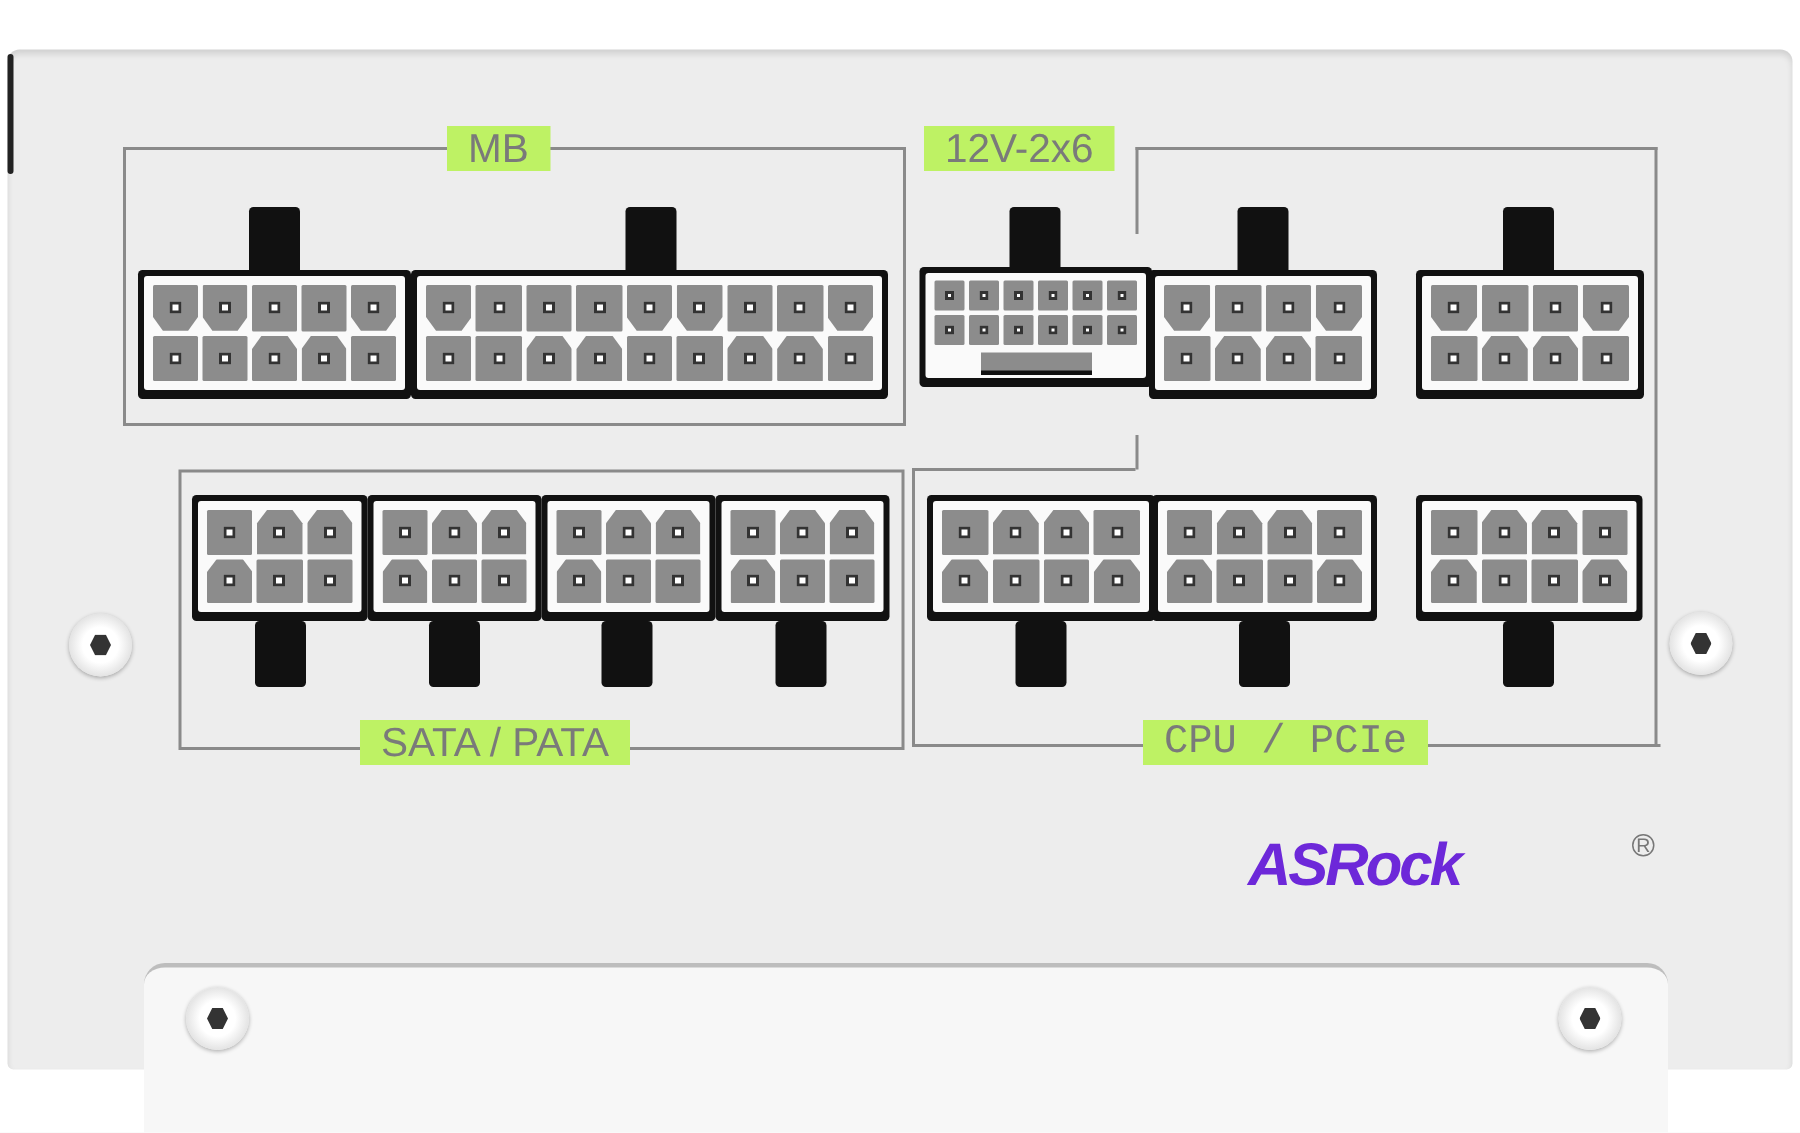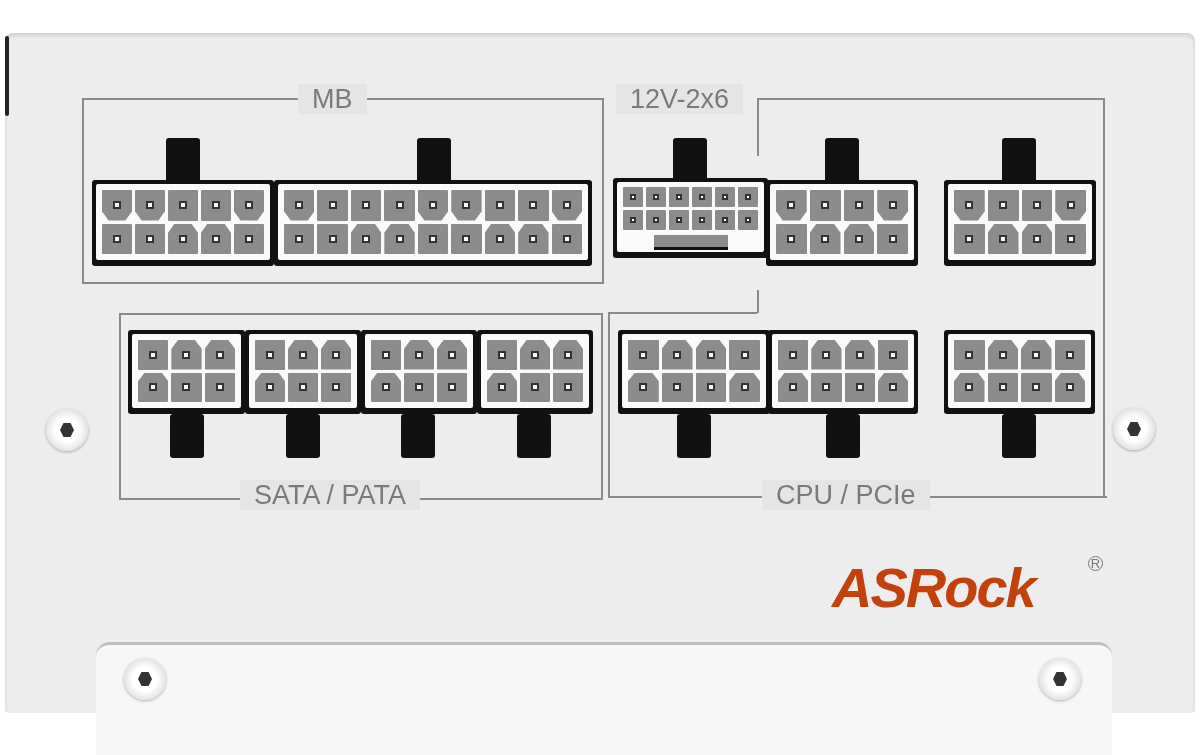--- a/index.html
+++ b/index.html
@@ -1,52 +1,52 @@
 <!DOCTYPE html>
 <html><head>
 <meta charset="utf-8">
 <style>
   html,body{margin:0;padding:0;background:#fff;}
   body{width:1200px;height:755px;position:relative;overflow:hidden;font-family:"Liberation Sans",sans-serif;}
   .panel{position:absolute;left:5px;top:33px;width:1190px;height:680px;background:#ededed;border-radius:8px 8px 4px 4px;box-shadow:inset 0 3px 4px rgba(0,0,0,.12);}
   .panel-edge{position:absolute;left:5px;top:36px;width:4px;height:80px;background:#222;border-radius:2px;}
   .bottom-tab{position:absolute;left:96px;top:642px;width:1016px;height:113px;background:#f7f7f7;border-radius:14px 14px 0 0;border-top:3px solid #bdbdbd;}
   .box{position:absolute;border:2px solid #8a8a8a;}
-  .label{position:absolute;color:#7a7a7a;font-size:27px;background:#e5e5e5;padding:0 14px;line-height:30px;white-space:nowrap;}
+  .label{position:absolute;color:#7a7a7a;font-size:27px;background:#bef264;padding:0 14px;line-height:30px;white-space:nowrap;}
   .conn{position:absolute;background:#111;border-radius:3px;}
   .conn-inner{position:absolute;left:4px;top:4px;right:4px;bottom:6px;background:#fafafa;border-radius:2px;display:grid;gap:3px;padding:6px;box-sizing:border-box;}
   .pin{background:#8c8c8c;position:relative;border-radius:1px;}
   .pin.oct{clip-path:polygon(0 0,100% 0,100% 70%,78% 100%,22% 100%,0 70%);}
   .pin.octt{clip-path:polygon(22% 0,78% 0,100% 30%,100% 100%,0 100%,0 30%);}
   .pin::after{content:"";position:absolute;left:50%;top:50%;width:8px;height:8px;margin:-4px 0 0 -4px;background:#fff;border:2px solid #333;box-sizing:border-box;}
   .small .pin::after{width:6px;height:6px;margin:-3px 0 0 -3px;}
   .latch{position:absolute;background:#111;border-radius:3px;}
   .sense{position:absolute;left:50%;bottom:8px;transform:translateX(-50%);width:74px;height:12px;background:#8c8c8c;border-bottom:3px solid #111;}
   .screw{position:absolute;width:42px;height:42px;border-radius:50%;background:radial-gradient(circle,#fff 40%,#e4e4e4 70%,#cfcfcf 100%);box-shadow:0 1px 3px rgba(0,0,0,.3);}
   .screw::after{content:"";position:absolute;left:50%;top:50%;width:14px;height:14px;margin:-7px 0 0 -7px;background:#333;clip-path:polygon(25% 0,75% 0,100% 50%,75% 100%,25% 100%,0 50%);}
-  .logo{position:absolute;left:832px;top:555px;font-size:56px;font-weight:bold;color:#c2410c;letter-spacing:-2px;font-style:italic;}
+  .logo{position:absolute;left:832px;top:555px;font-size:40px;font-weight:bold;color:#6d28d9;letter-spacing:-2px;font-style:italic;}
   .reg{position:absolute;left:1088px;top:556px;font-size:13px;color:#777;border:1.5px solid #777;border-radius:50%;width:13px;height:13px;line-height:13px;text-align:center;}
 </style>
 </head>
 <body>
 
 <div class="panel"></div>
 <div class="panel-edge"></div>
 
 <div class="box" style="left:82px;top:98px;width:518px;height:182px;"></div>
 <div class="label" style="left:298px;top:84px;">MB</div>
 
 <div class="box" style="left:757px;top:98px;width:346px;height:398px;border-left:none;border-bottom:none;"></div>
 <div class="box" style="left:757px;top:98px;width:0;height:58px;border-width:0 0 0 2px;"></div>
 <div class="label" style="left:616px;top:84px;">12V-2x6</div>
 
 <div class="box" style="left:608px;top:313px;width:497px;height:183px;border-right:none;border-top:none;"></div>
 <div class="box" style="left:608px;top:290px;width:149px;height:23px;border-left:none;border-top:none;border-bottom:none;"></div>
 <div class="box" style="left:608px;top:312px;width:149px;height:0;border-width:2px 0 0 0;"></div>
-<div class="label" style="left:762px;top:480px;">CPU / PCIe</div>
+<div class="label" style="left:762px;top:480px;font-family:Liberation Mono, monospace;">CPU / PCIe</div>
 
 <div class="box" style="left:119px;top:313px;width:480px;height:183px;"></div>
 <div class="label" style="left:240px;top:480px;">SATA / PATA</div>
 
 <div class="latch" style="left:166px;top:138px;width:34px;height:46px;"></div>
 <div class="latch" style="left:417px;top:138px;width:34px;height:46px;"></div>
 <div class="conn" style="left:92px;top:180px;width:182px;height:86px;">
   <div class="conn-inner" style="grid-template-columns:repeat(5,1fr);grid-template-rows:1fr 1fr;">
     <div class="pin oct"></div>
       <div class="pin oct"></div>

